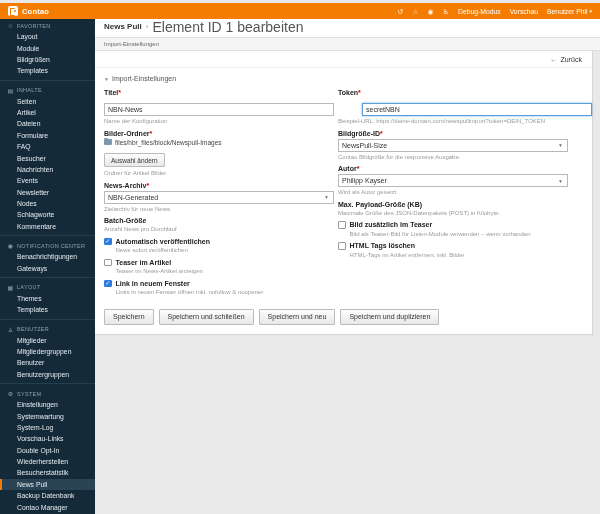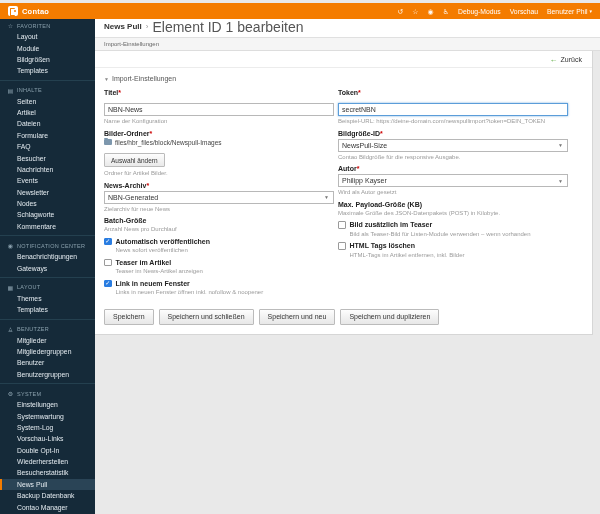--- a/index.html
+++ b/index.html
@@ -62,21 +62,21 @@
   .caret { font-size:5px; color:#888; }
 
   .form { display:flex; gap:4px; padding:2px 24px 0 9px; }
   .col { flex:1; min-width:0; }
   .field { margin-bottom:5.5px; }
   .flabel { font-size:7px; font-weight:bold; color:#222; margin-bottom:2px; }
   .req { color:#c00; }
   .tinput { width:100%; height:13px; border:1px solid #b8b8b8; background:#fff;
     font-size:7px; color:#333; padding:0 3px;
     font-family:"Liberation Sans","DejaVu Sans",sans-serif; }
-  .tinput.focus { border:1px solid #5b9dd9; box-shadow:0 0 2px rgba(91,157,217,.8); outline:none; }
+  .tinput.focus { border:1px solid #5b9dd9; box-shadow:0 0 2px rgba(91,157,217,.8); outline:none;margin-left:24px; }
   .selbox { width:100%; height:13px; border:1px solid #b8b8b8; background:#fff;
     display:flex; align-items:center; justify-content:space-between;
     padding:0 4px 0 3px; font-size:7px; color:#333; cursor:pointer; }
   .selarrow { font-size:5px; color:#777; }
   .fhelp { font-size:6px; color:#9a9a9a; margin-top:2px; }
   .filerow { display:flex; align-items:center; gap:3px; font-size:6.5px;
     color:#444; margin:1px 0 3px 0; }
   .folder { width:8px; height:6px; background:#7d97ad; border-radius:1px;
     position:relative; flex:none; }
   .folder::before { content:""; position:absolute; top:-1.5px; left:0; width:3.5px;

